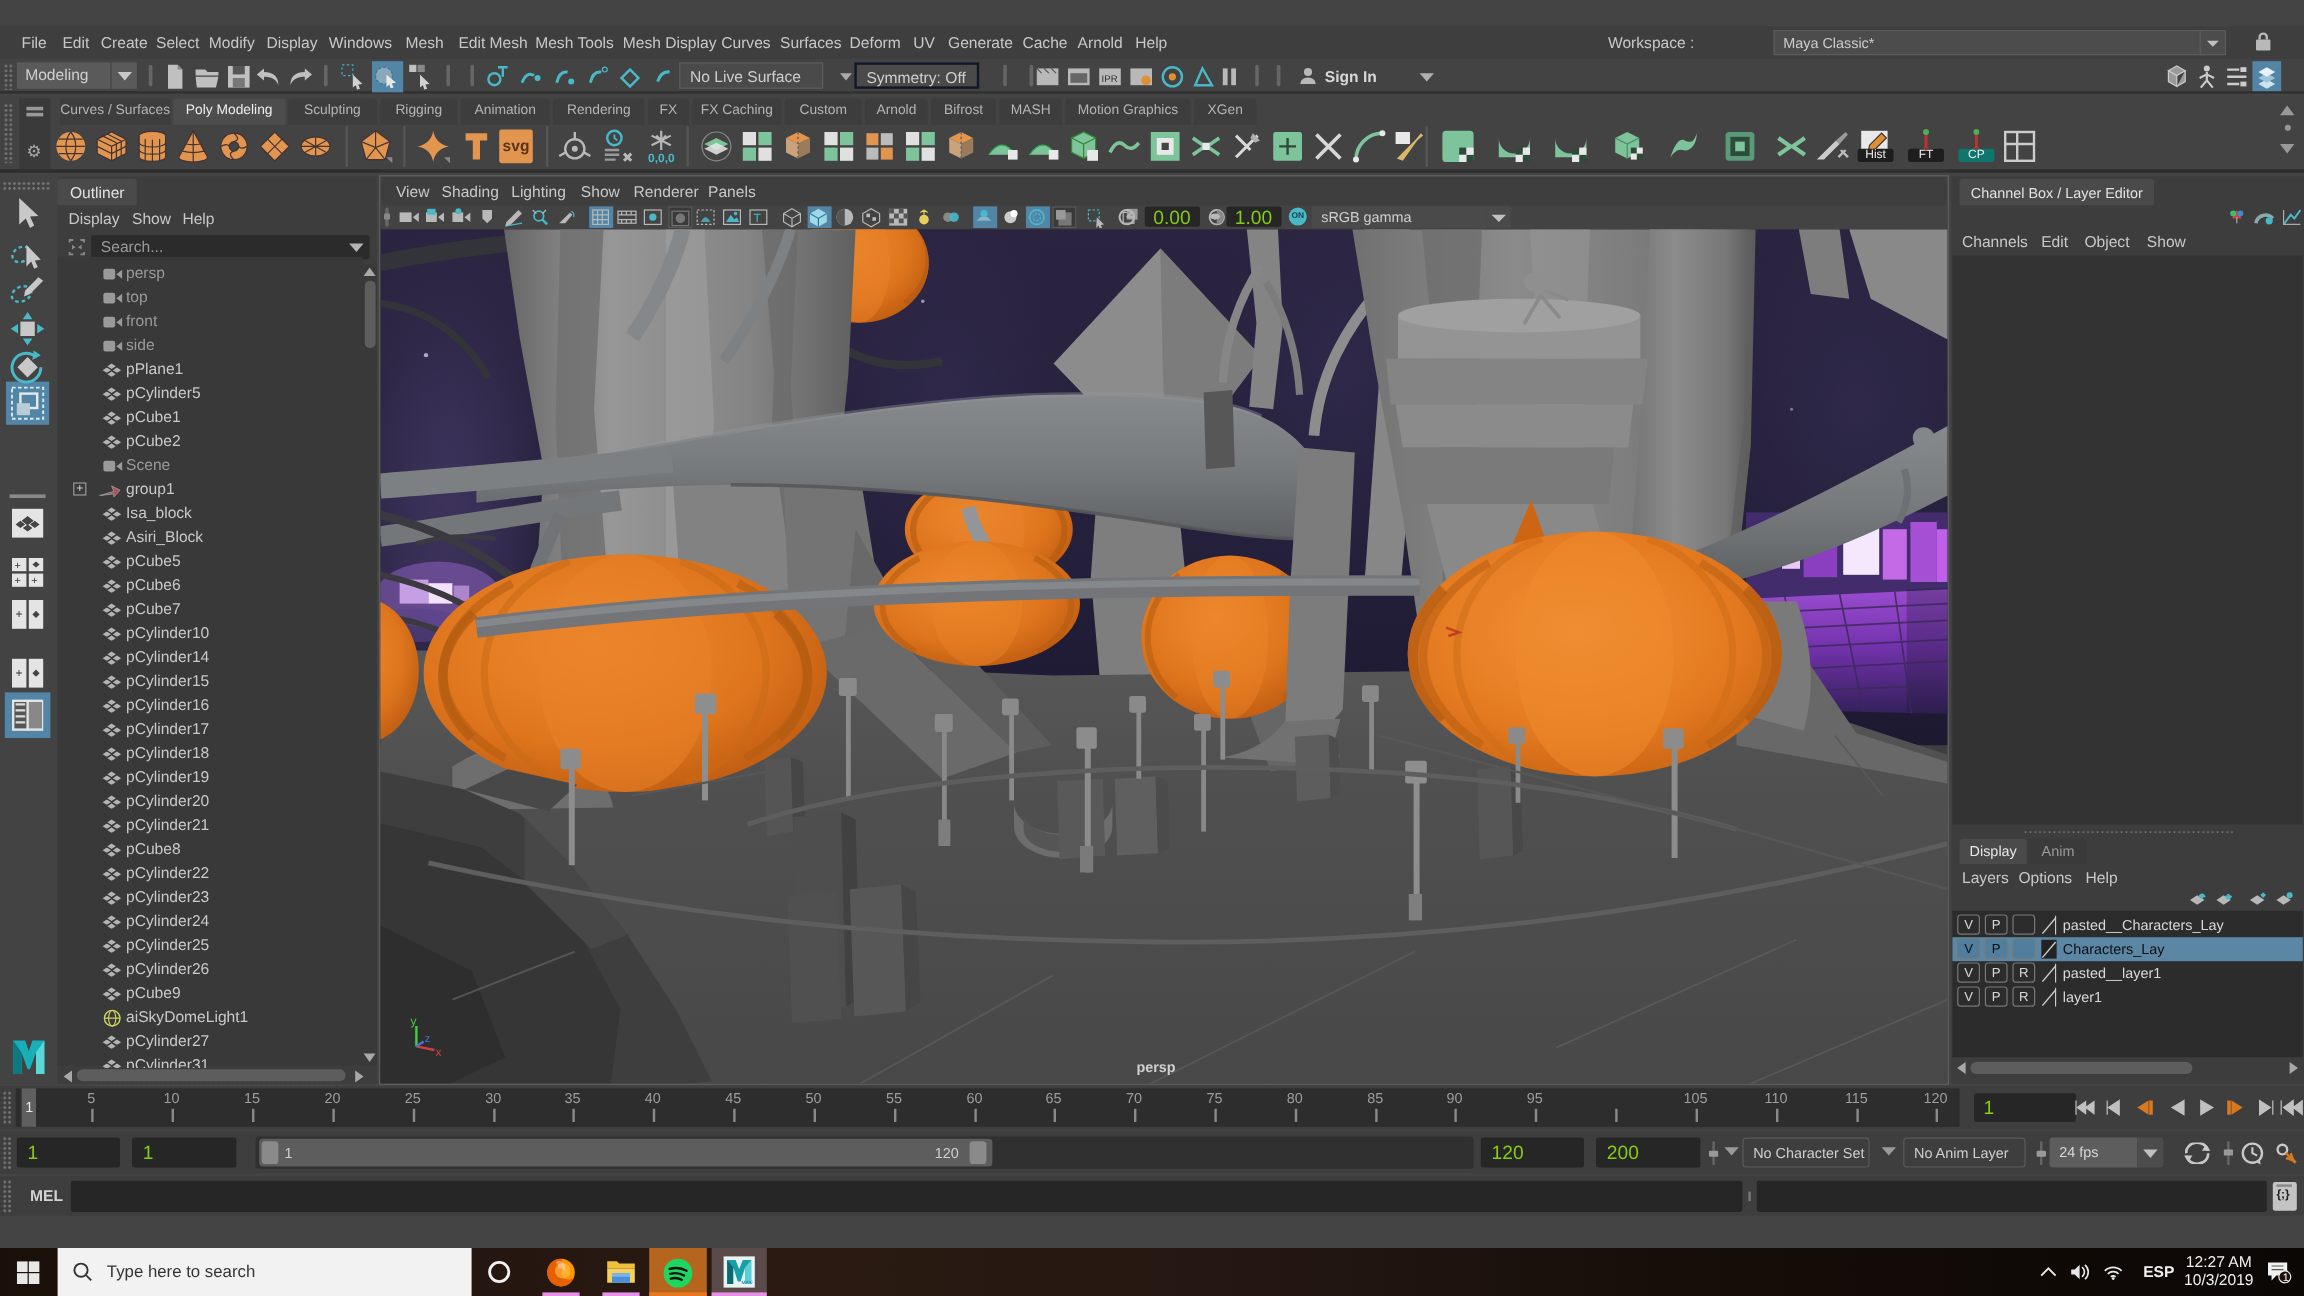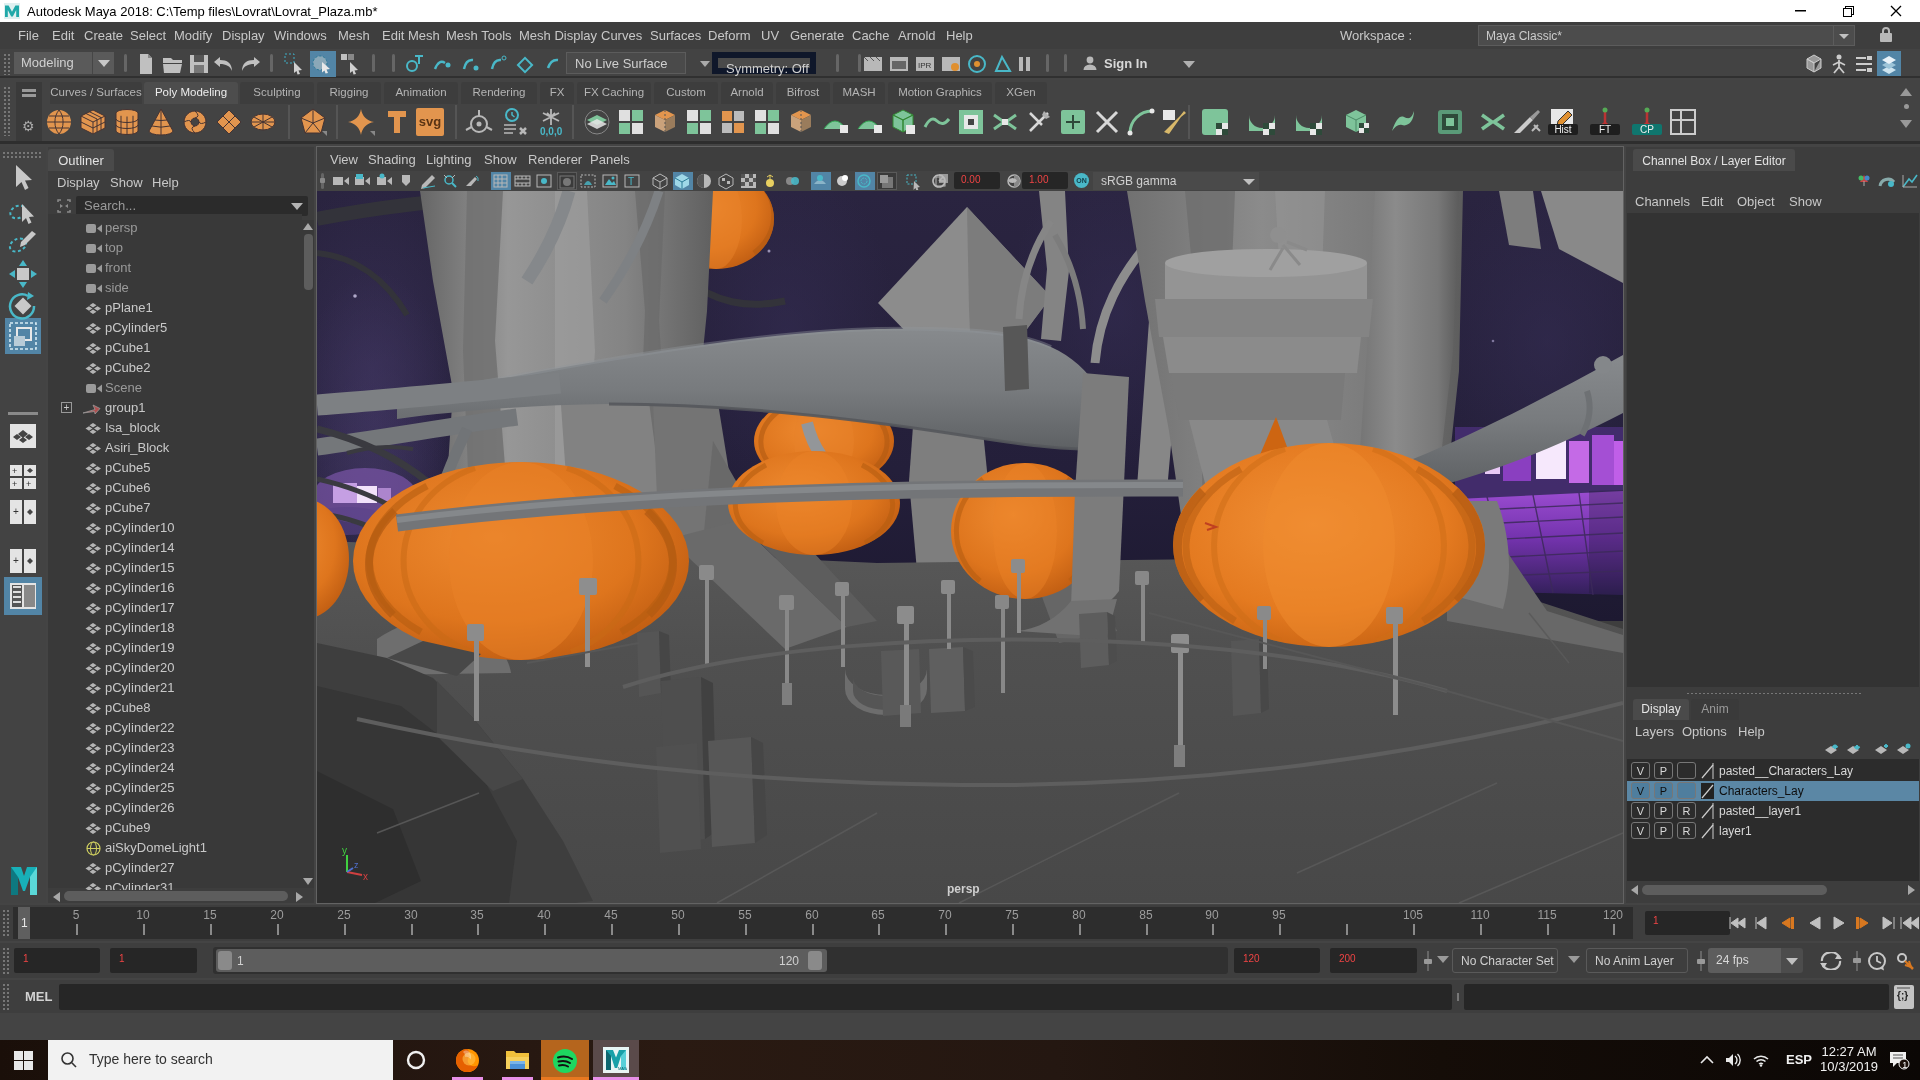--- a/index.html
+++ b/index.html
@@ -21,21 +21,21 @@
 .orow { position:absolute; left:0; width:100%; height:20px; color:#c9c9c9; font-size:13px; }
 .orow .nm { position:absolute; left:57px; top:2px; }
 .orow.cam { color:#9a9a9a; }
 #timeslider { left:0; top:905px; width:1920px; height:36px; background:#3e3e3e; }
 #rangeslider { left:0; top:943px; width:1920px; height:35px; background:#3e3e3e; }
 #melrow { left:0; top:980px; width:1920px; height:33px; background:#3e3e3e; }
 #helpline { left:0; top:1013px; width:1920px; height:27px; background:#3e3e3e; color:#b6b6b6; font-size:12px; }
 #taskbar { left:0; top:1040px; width:1920px; height:40px; background:#1c110b; }
 .tick { position:absolute; width:2px; height:11px; top:19px; background:#8a8a8a; }
 .tnum { position:absolute; top:3px; color:#9d9d9d; font-size:12px; transform:translateX(-50%); }
-.df { position:absolute; background:#262626; border-radius:2px; color:#ef4444; font-size:10px; }
+.df { position:absolute; background:#262626; border-radius:2px; color:#84cc16; font-size:16px; }
 </style>
 </head>
 <body>
 <div id="root">
 
 <div class="abs" id="viewport" style="left:317px;top:147px;width:1306px;height:756px;background:#3e3e3e;outline:1px solid #636363;">
  <div class="menu-row" style="left:13px;top:5px;">View</div>
  <div class="menu-row" style="left:51px;top:5px;">Shading</div>
  <div class="menu-row" style="left:109px;top:5px;">Lighting</div>
  <div class="menu-row" style="left:167px;top:5px;">Show</div>
@@ -558,37 +558,20 @@
  <svg class="abs" style="left:21px;top:698px" width="42" height="36" viewBox="0 0 42 36">
    <line x1="9" y1="27" x2="9" y2="10" stroke="#40d040" stroke-width="2"></line>
    <line x1="9" y1="27" x2="24" y2="30" stroke="#d04040" stroke-width="2"></line>
    <line x1="9" y1="27" x2="15" y2="23" stroke="#5070d0" stroke-width="2"></line>
    <text x="4" y="9" font-size="10" fill="#40d040">y</text>
    <text x="25" y="35" font-size="10" fill="#d04040">x</text>
    <text x="16" y="23" font-size="9" fill="#5070d0">z</text>
  </svg>
 </div>
 
-<div class="abs" id="titlebar">
- <svg class="abs" style="left:4px;top:3px;" width="16" height="16" viewBox="0 0 16 16">
-        <rect width="16" height="16" fill="#dff0f0"></rect>
-        <path d="M1 14 V2.5 H4.6 L8 8.8 L11.4 2.5 H15 V14 H12.2 V7 L8.8 13.6 H7.2 L3.8 7 V14 Z" fill="#1fa8a8"></path>
-      </svg>
- <div class="abs" style="left:27px;top:4px;font-size:13px;">Autodesk Maya 2018: C:\Temp files\Lovrat\Lovrat_Plaza.mb*</div>
- <svg class="abs" style="left:1795px;top:10px;" width="11" height="2">
-        <rect width="11" height="1.5" fill="#000"></rect>
-      </svg>
- <svg class="abs" style="left:1843px;top:6px;" width="11" height="11" viewBox="0 0 11 11">
-        <rect x="2.5" y="0.5" width="8" height="8" fill="none" stroke="#000"></rect>
-        <rect x="0.5" y="2.5" width="8" height="8" fill="#fff" stroke="#000"></rect>
-      </svg>
- <svg class="abs" style="left:1890px;top:5px;" width="12" height="12" viewBox="0 0 12 12">
-        <path d="M1 1 L11 11 M11 1 L1 11" stroke="#000" stroke-width="1.3"></path>
-      </svg>
-</div>
 
 <div class="abs" id="menubar">
 <div class="mi" style="left:18px;">File</div>
 <div class="mi" style="left:52px;">Edit</div>
 <div class="mi" style="left:84px;">Create</div>
 <div class="mi" style="left:130px;">Select</div>
 <div class="mi" style="left:174px;">Modify</div>
 <div class="mi" style="left:222px;">Display</div>
 <div class="mi" style="left:274px;">Windows</div>
 <div class="mi" style="left:338px;">Mesh</div>
@@ -674,21 +657,21 @@
       </svg>
 <svg class="abs" style="left:516px;top:4px" width="22" height="22" viewBox="0 0 22 22">
         <rect x="4" y="7" width="10" height="10" transform="rotate(45 9 12)" fill="none" stroke="#49b8c8" stroke-width="2"></rect>
       </svg>
 <svg class="abs" style="left:544px;top:4px" width="22" height="22" viewBox="0 0 22 22">
         <path d="M4 15 q3 -9 10 -8" fill="none" stroke="#49b8c8" stroke-width="2.5"></path>
       </svg>
 <div class="abs" style="left:570px;top:12px;width:0;height:0;border-left:5px solid transparent;border-right:5px solid transparent;border-top:6px solid #aaa;"></div>
 <div class="abs" style="left:566px;top:3px;width:120px;height:22px;background:#4a4a4a;border:1px solid #5c5c5c;color:#cfcfcf;font-size:13px;padding:3px 0 0 8px;">No Live Surface</div>
 <div class="abs" style="left:700px;top:12px;width:0;height:0;border-left:5px solid transparent;border-right:5px solid transparent;border-top:6px solid #aaa;"></div>
-<div class="abs" style="left:712px;top:3px;width:104px;height:22px;background:#4a4a4a;border:6px solid #0f172a;color:#cfcfcf;font-size:13px;padding:3px 0 0 8px;">Symmetry: Off</div>
+<div class="abs" style="left:712px;top:3px;width:104px;height:22px;background:#4a4a4a;border:2px solid #0f172a;color:#cfcfcf;font-size:13px;padding:3px 0 0 8px;">Symmetry: Off</div>
 <div class="abs" style="left:836px;top:5px;width:3px;height:18px;background:#666;border-radius:2px;"></div>
 <div class="abs" style="left:858px;top:5px;width:3px;height:18px;background:#666;border-radius:2px;"></div>
 <svg class="abs" style="left:862px;top:4px" width="22" height="22" viewBox="0 0 22 22">
         <rect x="2" y="4" width="18" height="14" fill="#b8b8b8"></rect>
         <path d="M2 4 l4 4 M8 4 l4 4 M14 4 l4 4" stroke="#555"></path>
       </svg>
 <svg class="abs" style="left:888px;top:4px" width="22" height="22" viewBox="0 0 22 22">
         <rect x="2" y="4" width="18" height="14" fill="#b8b8b8"></rect>
         <rect x="4" y="8" width="14" height="8" fill="#666"></rect>
       </svg>

